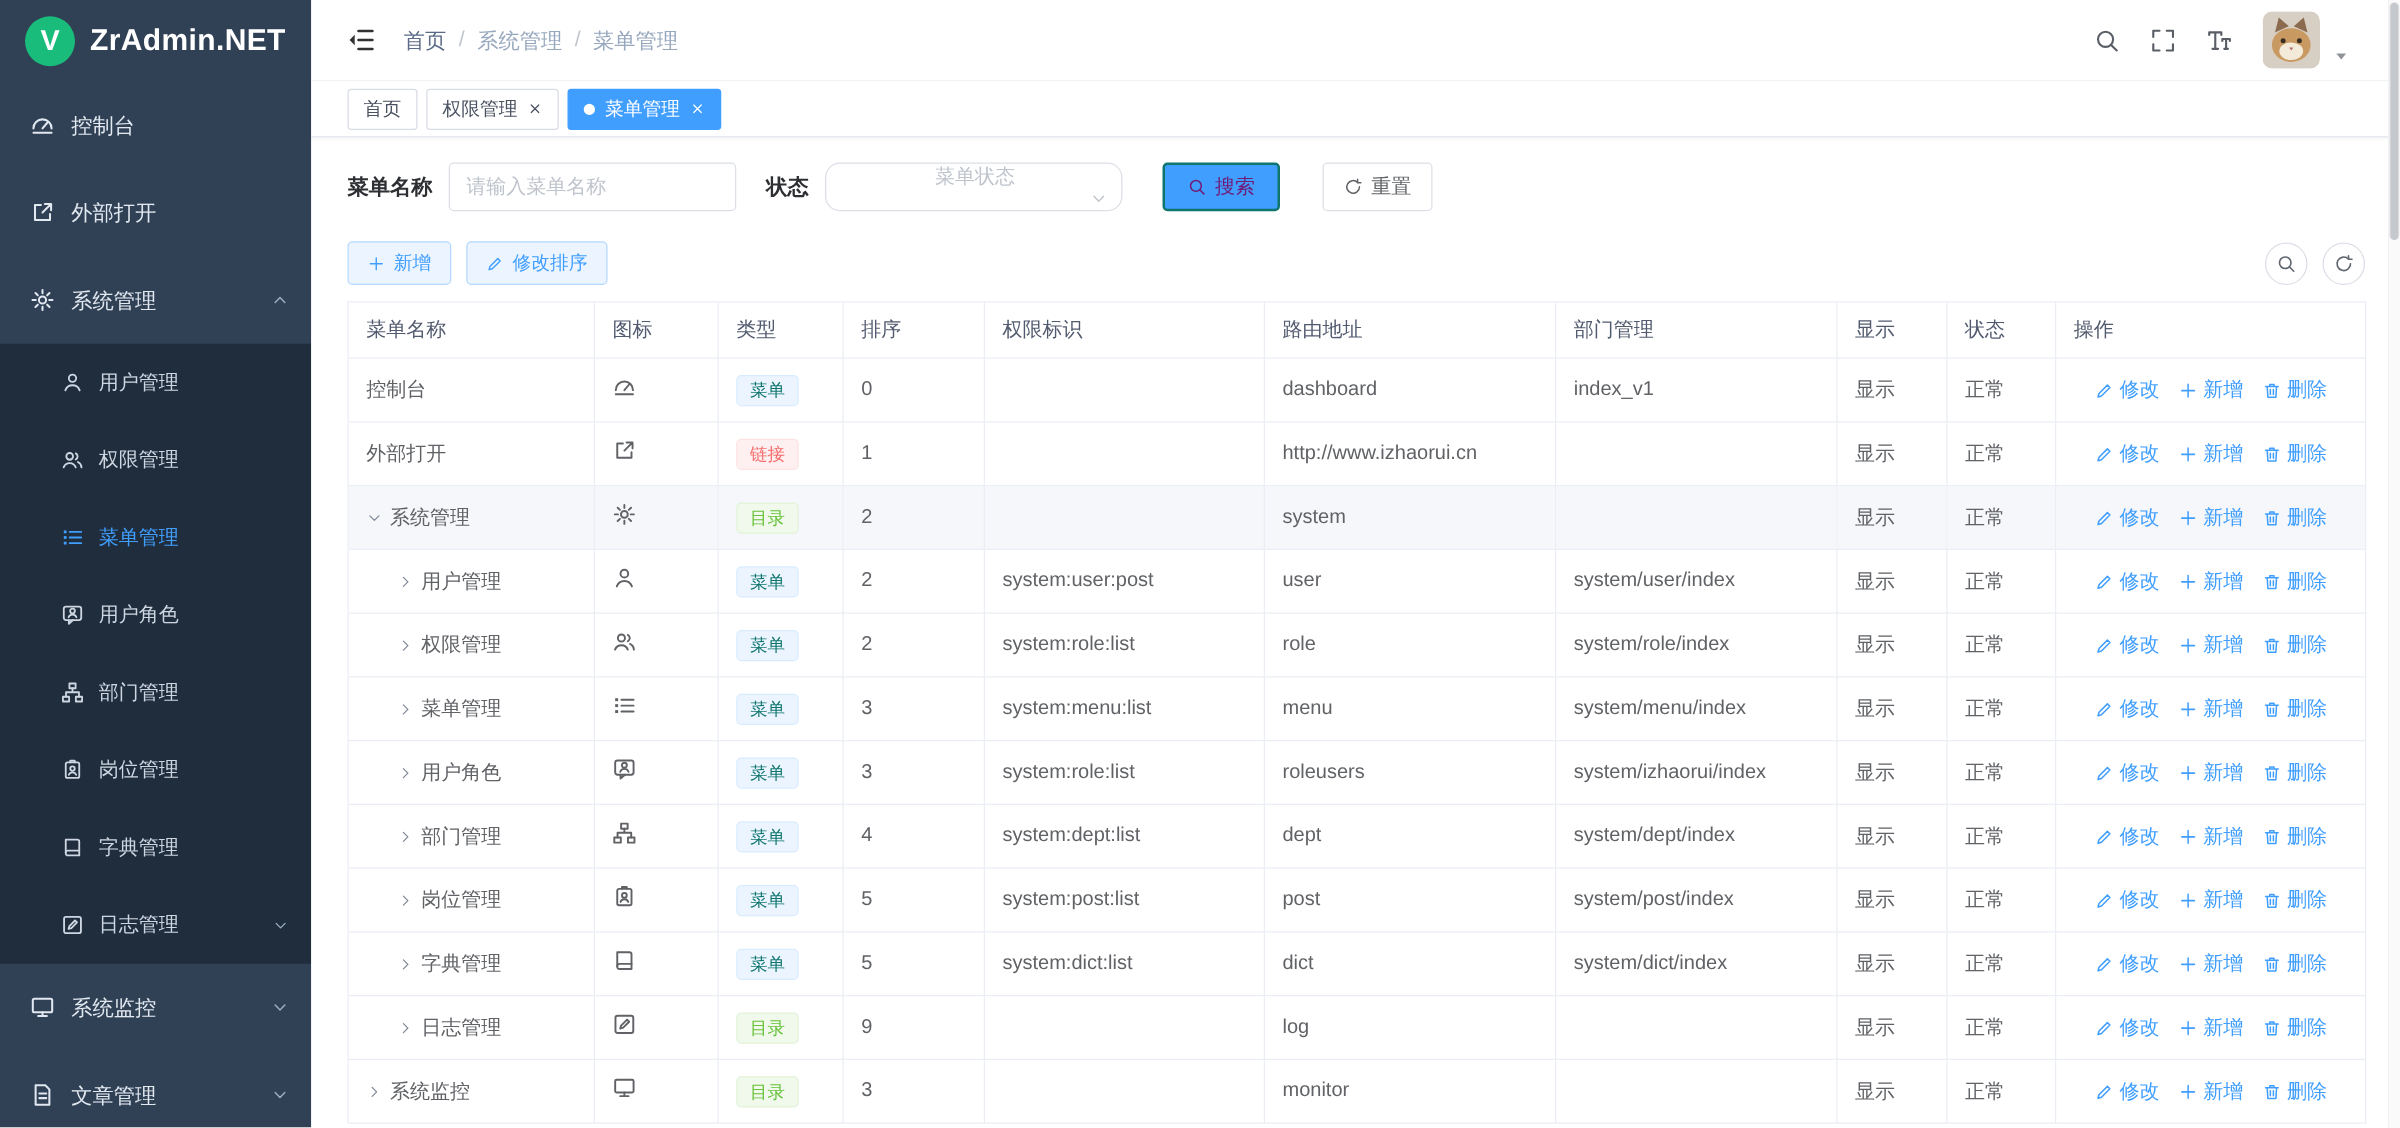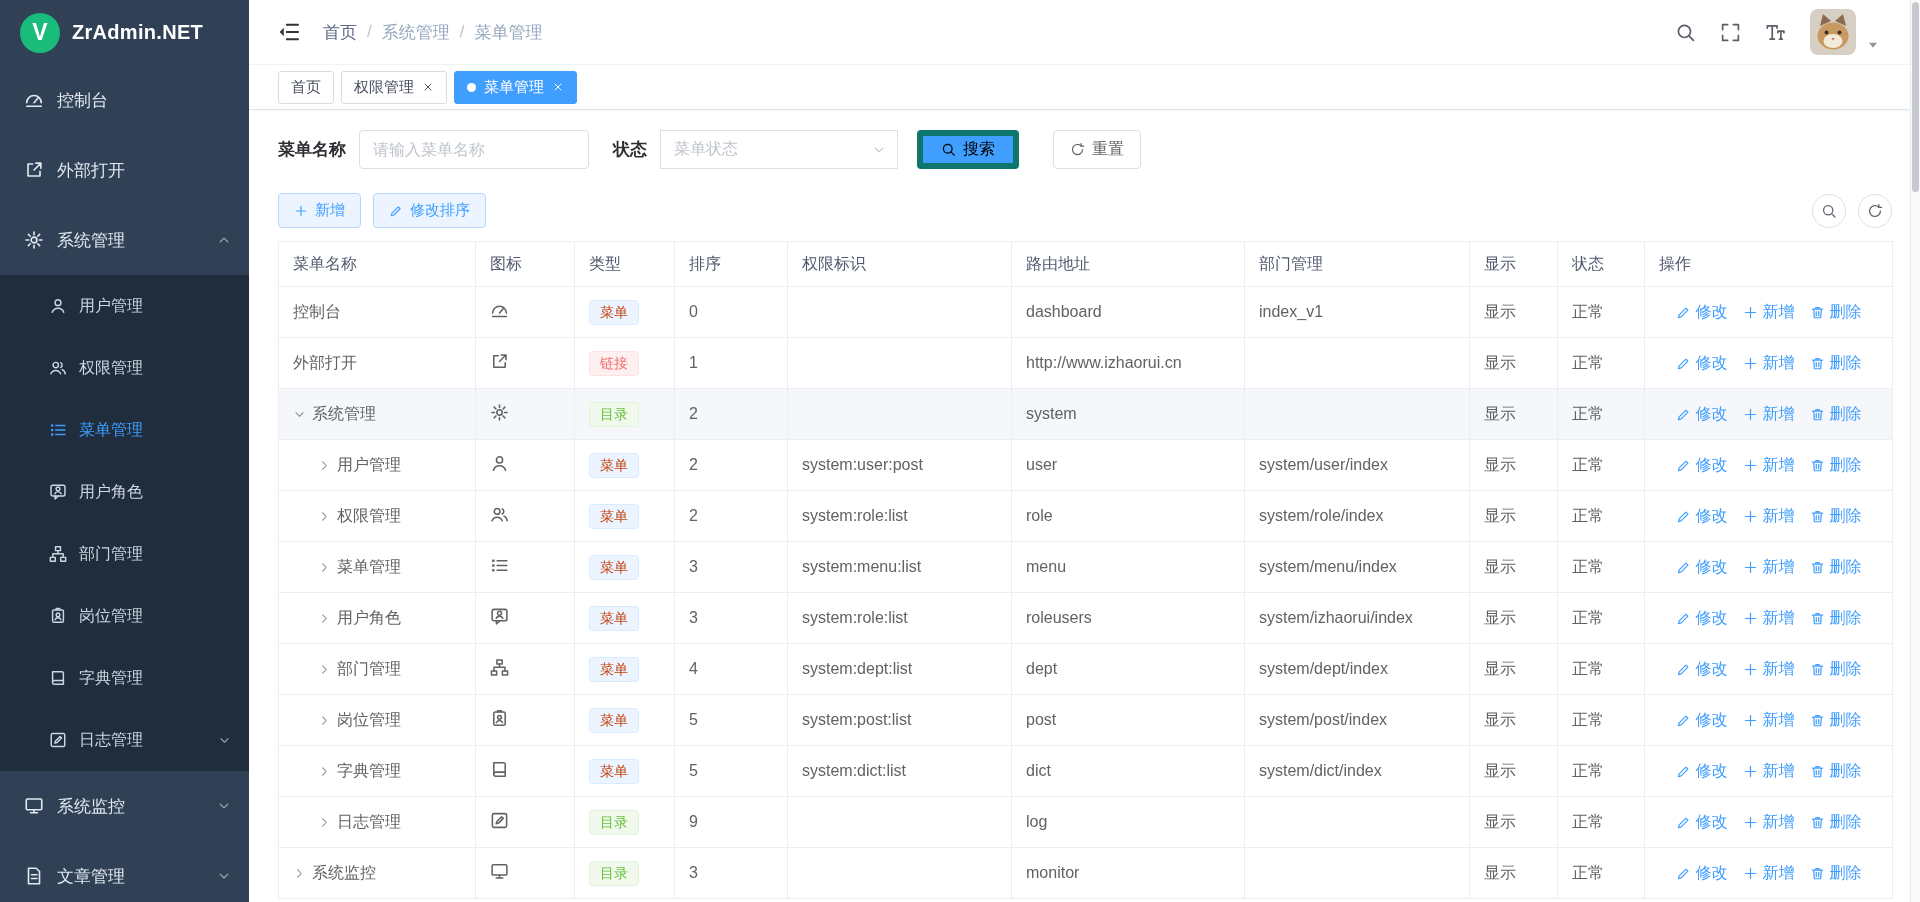--- a/index.html
+++ b/index.html
@@ -4,21 +4,21 @@
 <style>
   * { margin:0; padding:0; box-sizing:border-box; }
   html,body { width:1920px; height:902px; overflow:hidden; }
   body { font-family:"Liberation Sans","DejaVu Sans",sans-serif; background:#fff; color:#606266; display:flex; }
   .icon { display:inline-flex; align-items:center; justify-content:center; line-height:0; }
 
   
   .sidebar { width:249px; min-width:249px; height:902px; background:#304156; overflow:hidden; }
   .logo-row { height:65px; display:flex; align-items:center; padding-left:20px; gap:12px; cursor:pointer; }
   .logo-circle { width:40px; height:40px; border-radius:50%; background:#1abc7b; color:#fff; font-weight:bold; font-size:23px; display:flex; align-items:center; justify-content:center; }
-  .logo-title { font-size:20px; font-weight:bold; color:#fff; letter-spacing:.3px; }
+  .logo-title { font-size:24px; font-weight:bold; color:#fff; letter-spacing:.3px; }
   .menu-item { height:70px; display:flex; align-items:center; padding:0 18px 0 24px; gap:13px; font-size:17px; color:#e2e8f0; cursor:pointer; }
   .menu-item .chev, .child-item .chev { margin-left:auto; color:#9fb0c1; }
   .submenu-children { background:#1f2d3d; }
   .child-item { height:62px; display:flex; align-items:center; padding:0 18px 0 49px; gap:12px; font-size:16px; color:#cdd6e1; cursor:pointer; }
   .child-item.active { color:#409eff; }
 
   
   .main { flex:1; min-width:0; display:flex; flex-direction:column; background:#fff; }
 
   .topbar { height:65px; min-height:65px; display:flex; align-items:center; padding:0 40px 0 28px; border-bottom:1px solid #f2f3f5; color:#5a5e66; }
@@ -38,24 +38,24 @@
   .tab .dot { width:9px; height:9px; border-radius:50%; background:#fff; }
 
   .content { flex:1; padding:0 26px 0 29px; overflow:hidden; }
 
   
   .filter-row { margin-top:20px; display:flex; align-items:center; }
   .f-label { font-size:17px; font-weight:bold; color:#2d2f33; white-space:nowrap; }
   .lbl2 { margin-left:24px; }
   .text-input { margin-left:13px; width:230px; height:39px; border:1px solid #dcdfe6; border-radius:4px; padding:0 13px; font-size:16px; color:#3b82f6; outline:none; font-family:inherit; }
   .text-input::placeholder { color:#bfc4cc; }
-  .select-box { margin-left:13px; width:238px; height:39px; border:1px solid #dcdfe6; border-radius:0; display:flex; align-items:center; padding:0 11px 0 13px; font-size:16px; color:#bfc4cc; cursor:pointer; background:#fff; }
+  .select-box { margin-left:13px; width:238px; height:39px; border:1px solid #dcdfe6; border-radius:12px; display:flex; align-items:center; padding:0 11px 0 13px; font-size:16px; color:#bfc4cc; cursor:pointer; background:#fff;flex-direction:column; }
   .sel-chev { margin-left:auto; color:#c0c4cc; }
   .btn { height:39px; display:inline-flex; align-items:center; gap:7px; border-radius:4px; font-size:16px; cursor:pointer; font-family:inherit; }
-  .btn-search { margin-left:19px; background:#409eff; border:6px solid #0f766e; color:#000000; padding:0 18px; }
+  .btn-search { margin-left:32px; background:#409eff; border:2px solid #0f766e; color:#701a75; padding:0 18px; }
   .btn-reset { margin-left:34px; background:#fff; border:1px solid #dcdfe6; color:#606266; padding:0 16px; }
 
   
   .toolbar-row { margin-top:24px; width:1614px; display:flex; align-items:center; }
   .btn-plain { height:35px; display:inline-flex; align-items:center; gap:7px; padding:0 15px; background:#ecf5ff; border:1px solid #b3d8ff; color:#409eff; border-radius:4px; font-size:15px; cursor:pointer; font-family:inherit; }
   .btn-plain.ml { margin-left:12px; }
   .toolbar-right { margin-left:auto; display:flex; gap:12px; }
   .circle-btn { width:34px; height:34px; border-radius:50%; border:1px solid #dcdfe6; background:#fff; color:#5f6670; display:flex; align-items:center; justify-content:center; cursor:pointer; }
 
   
@@ -63,21 +63,21 @@
   table { border-collapse:collapse; table-layout:fixed; width:1614px; font-size:16px; color:#606266; border:1px solid #ebeef5; }
   th, td { border-right:1px solid #ebeef5; border-bottom:1px solid #ebeef5; padding:0 14px; white-space:nowrap; overflow:hidden; text-overflow:ellipsis; text-align:left; }
   th { height:45px; font-weight:normal; color:#515a6e; background:#fff; }
   td { height:51px; }
   .col-center { text-align:left; }
   tr.highlight td { background:#f5f7fa; }
   .tree-cell { display:flex; align-items:center; gap:6px; }
   .indent { width:19px; min-width:19px; }
   .arrow { color:#838b99; cursor:pointer; }
   .tag { display:inline-block; height:25px; line-height:23px; padding:0 10px; border-radius:4px; font-size:14px; border:1px solid transparent; }
-  .tag-menu { background:#ecf5ff; border-color:#d9ecff; color:#c2410c; }
+  .tag-menu { background:#ecf5ff; border-color:#d9ecff; color:#0f766e; }
   .tag-link { background:#fef0f0; border-color:#fde2e2; color:#f56c6c; }
   .tag-dir  { background:#f0f9eb; border-color:#e1f3d8; color:#67c23a; }
   .actions { display:flex; align-items:center; justify-content:center; gap:15px; }
   .action { display:inline-flex; align-items:center; gap:5px; color:#409eff; font-size:16px; cursor:pointer; }
 
   
   .scrollbar { position:fixed; right:0; top:0; width:10px; height:902px; background:#fafafa; border-left:1px solid #ededed; cursor:pointer; }
   .thumb { position:absolute; top:2px; left:1px; width:7px; height:190px; border-radius:4px; background:#c5c8cd; }
 </style>
 </head>

